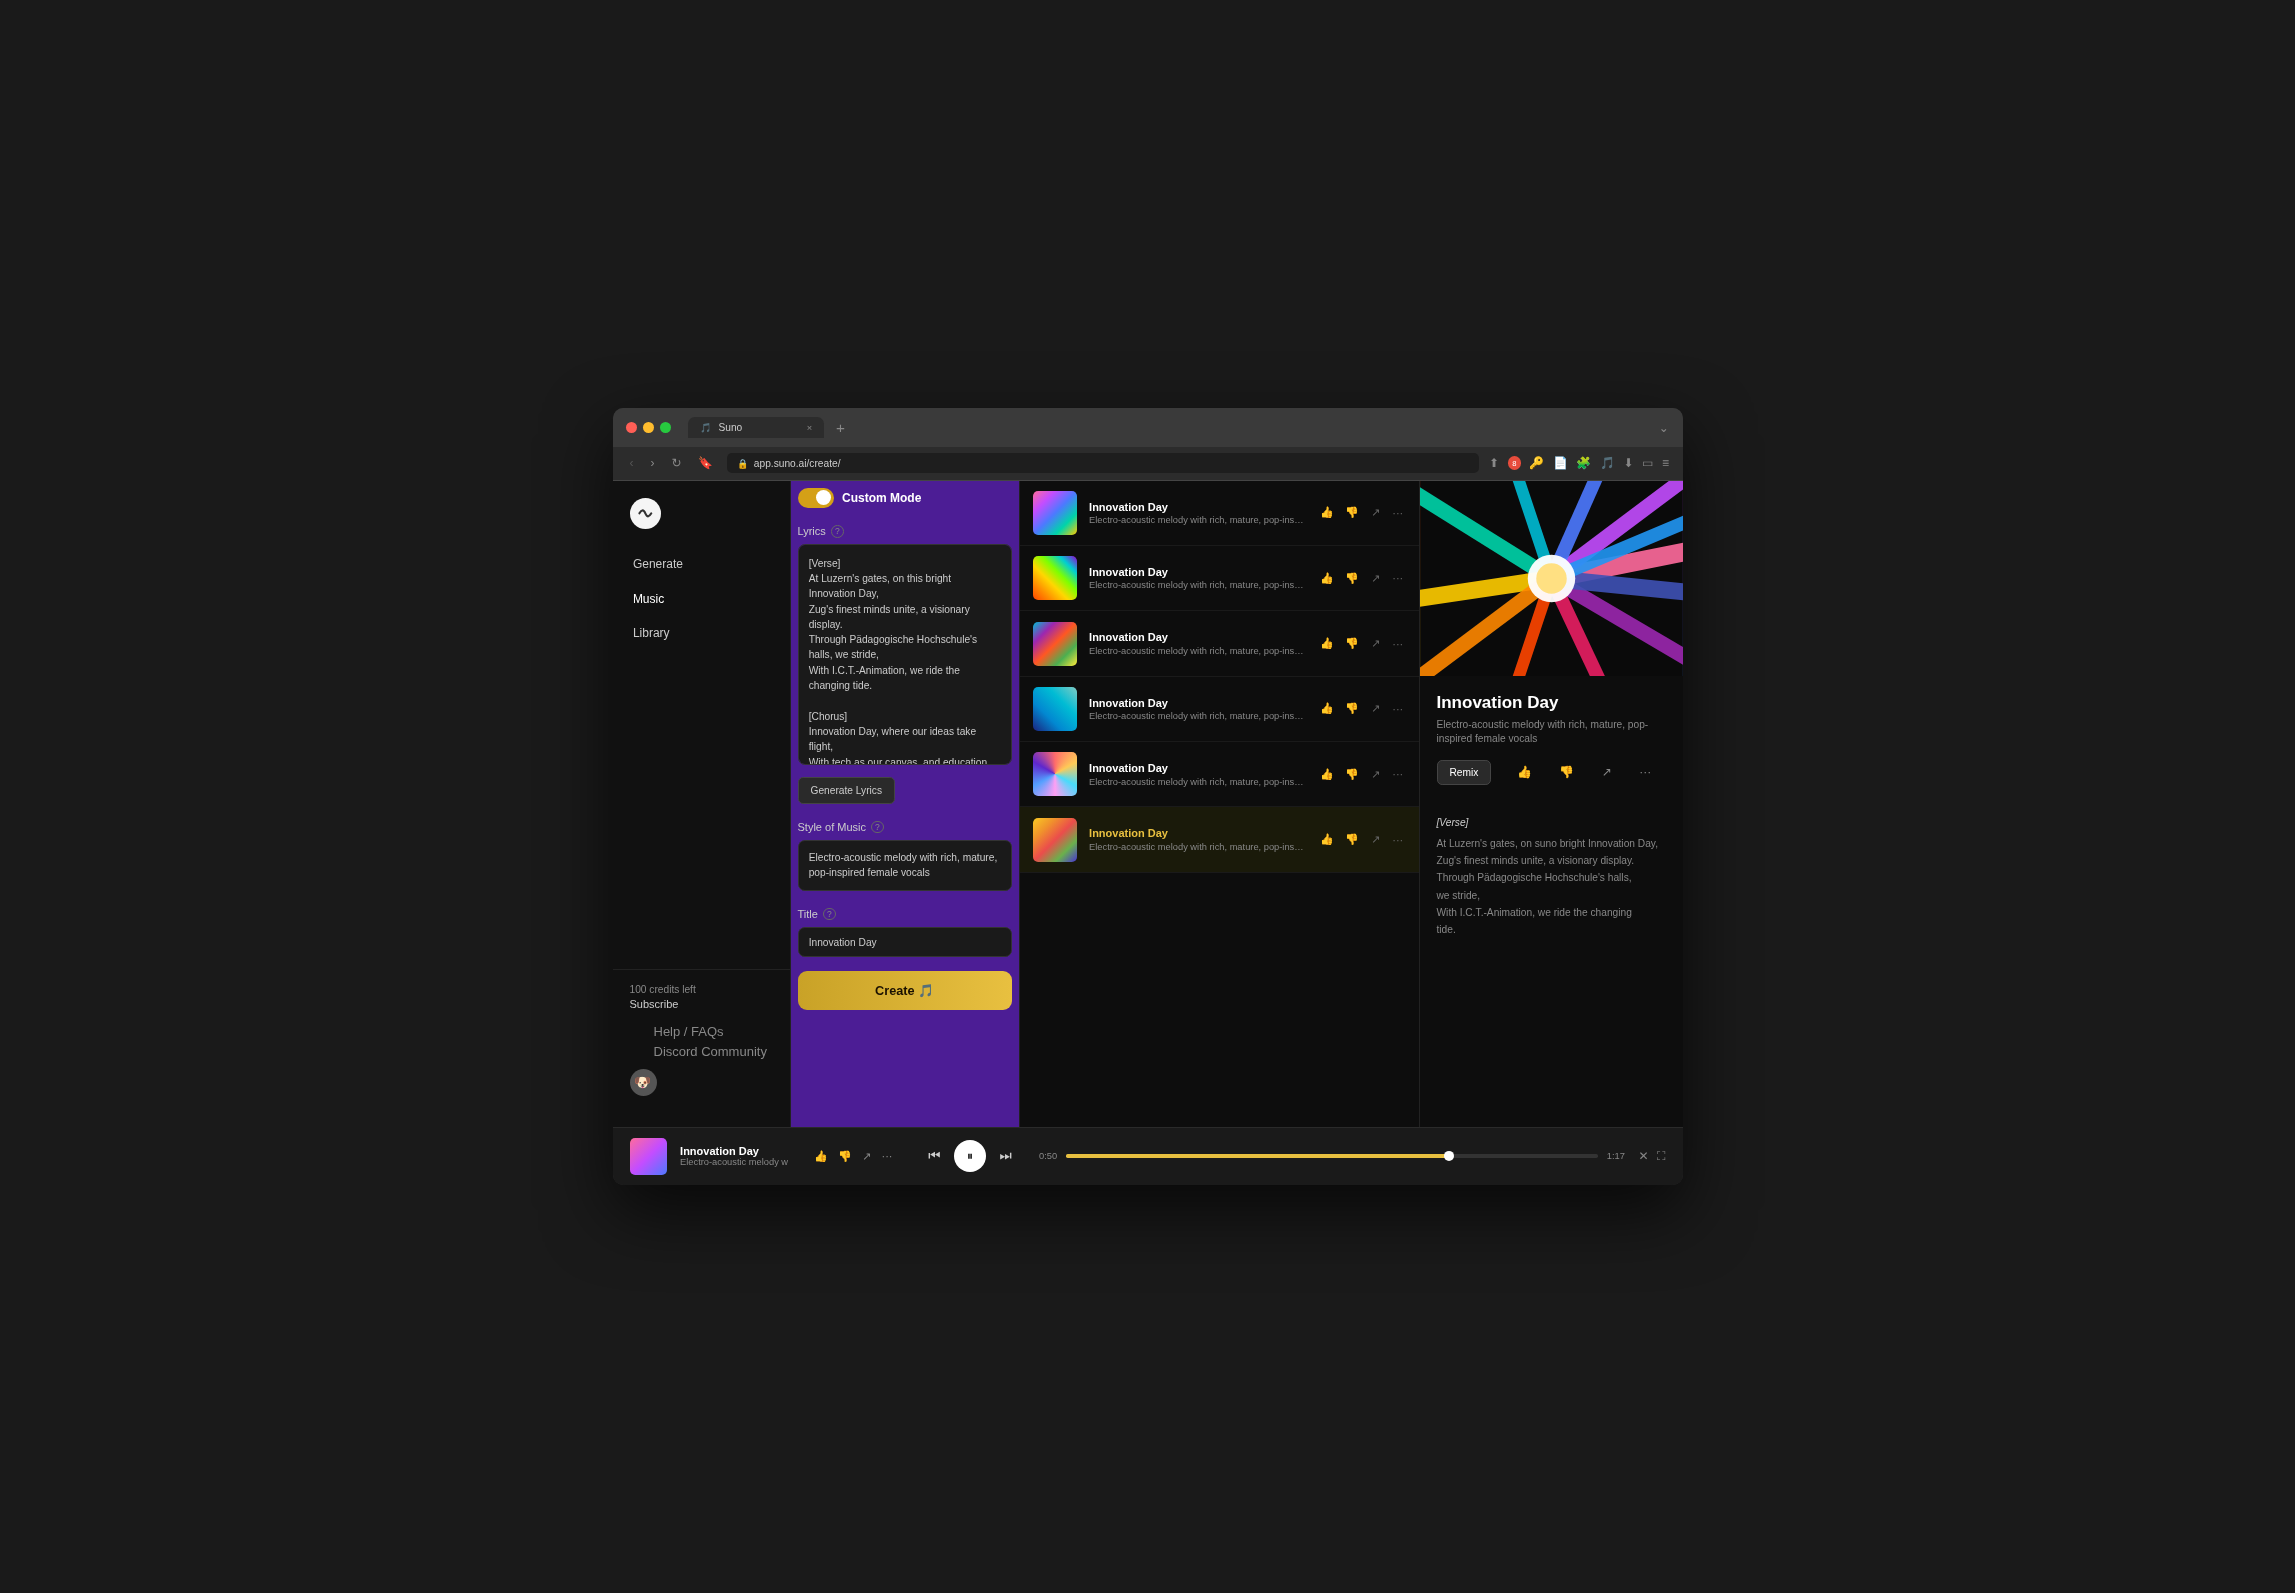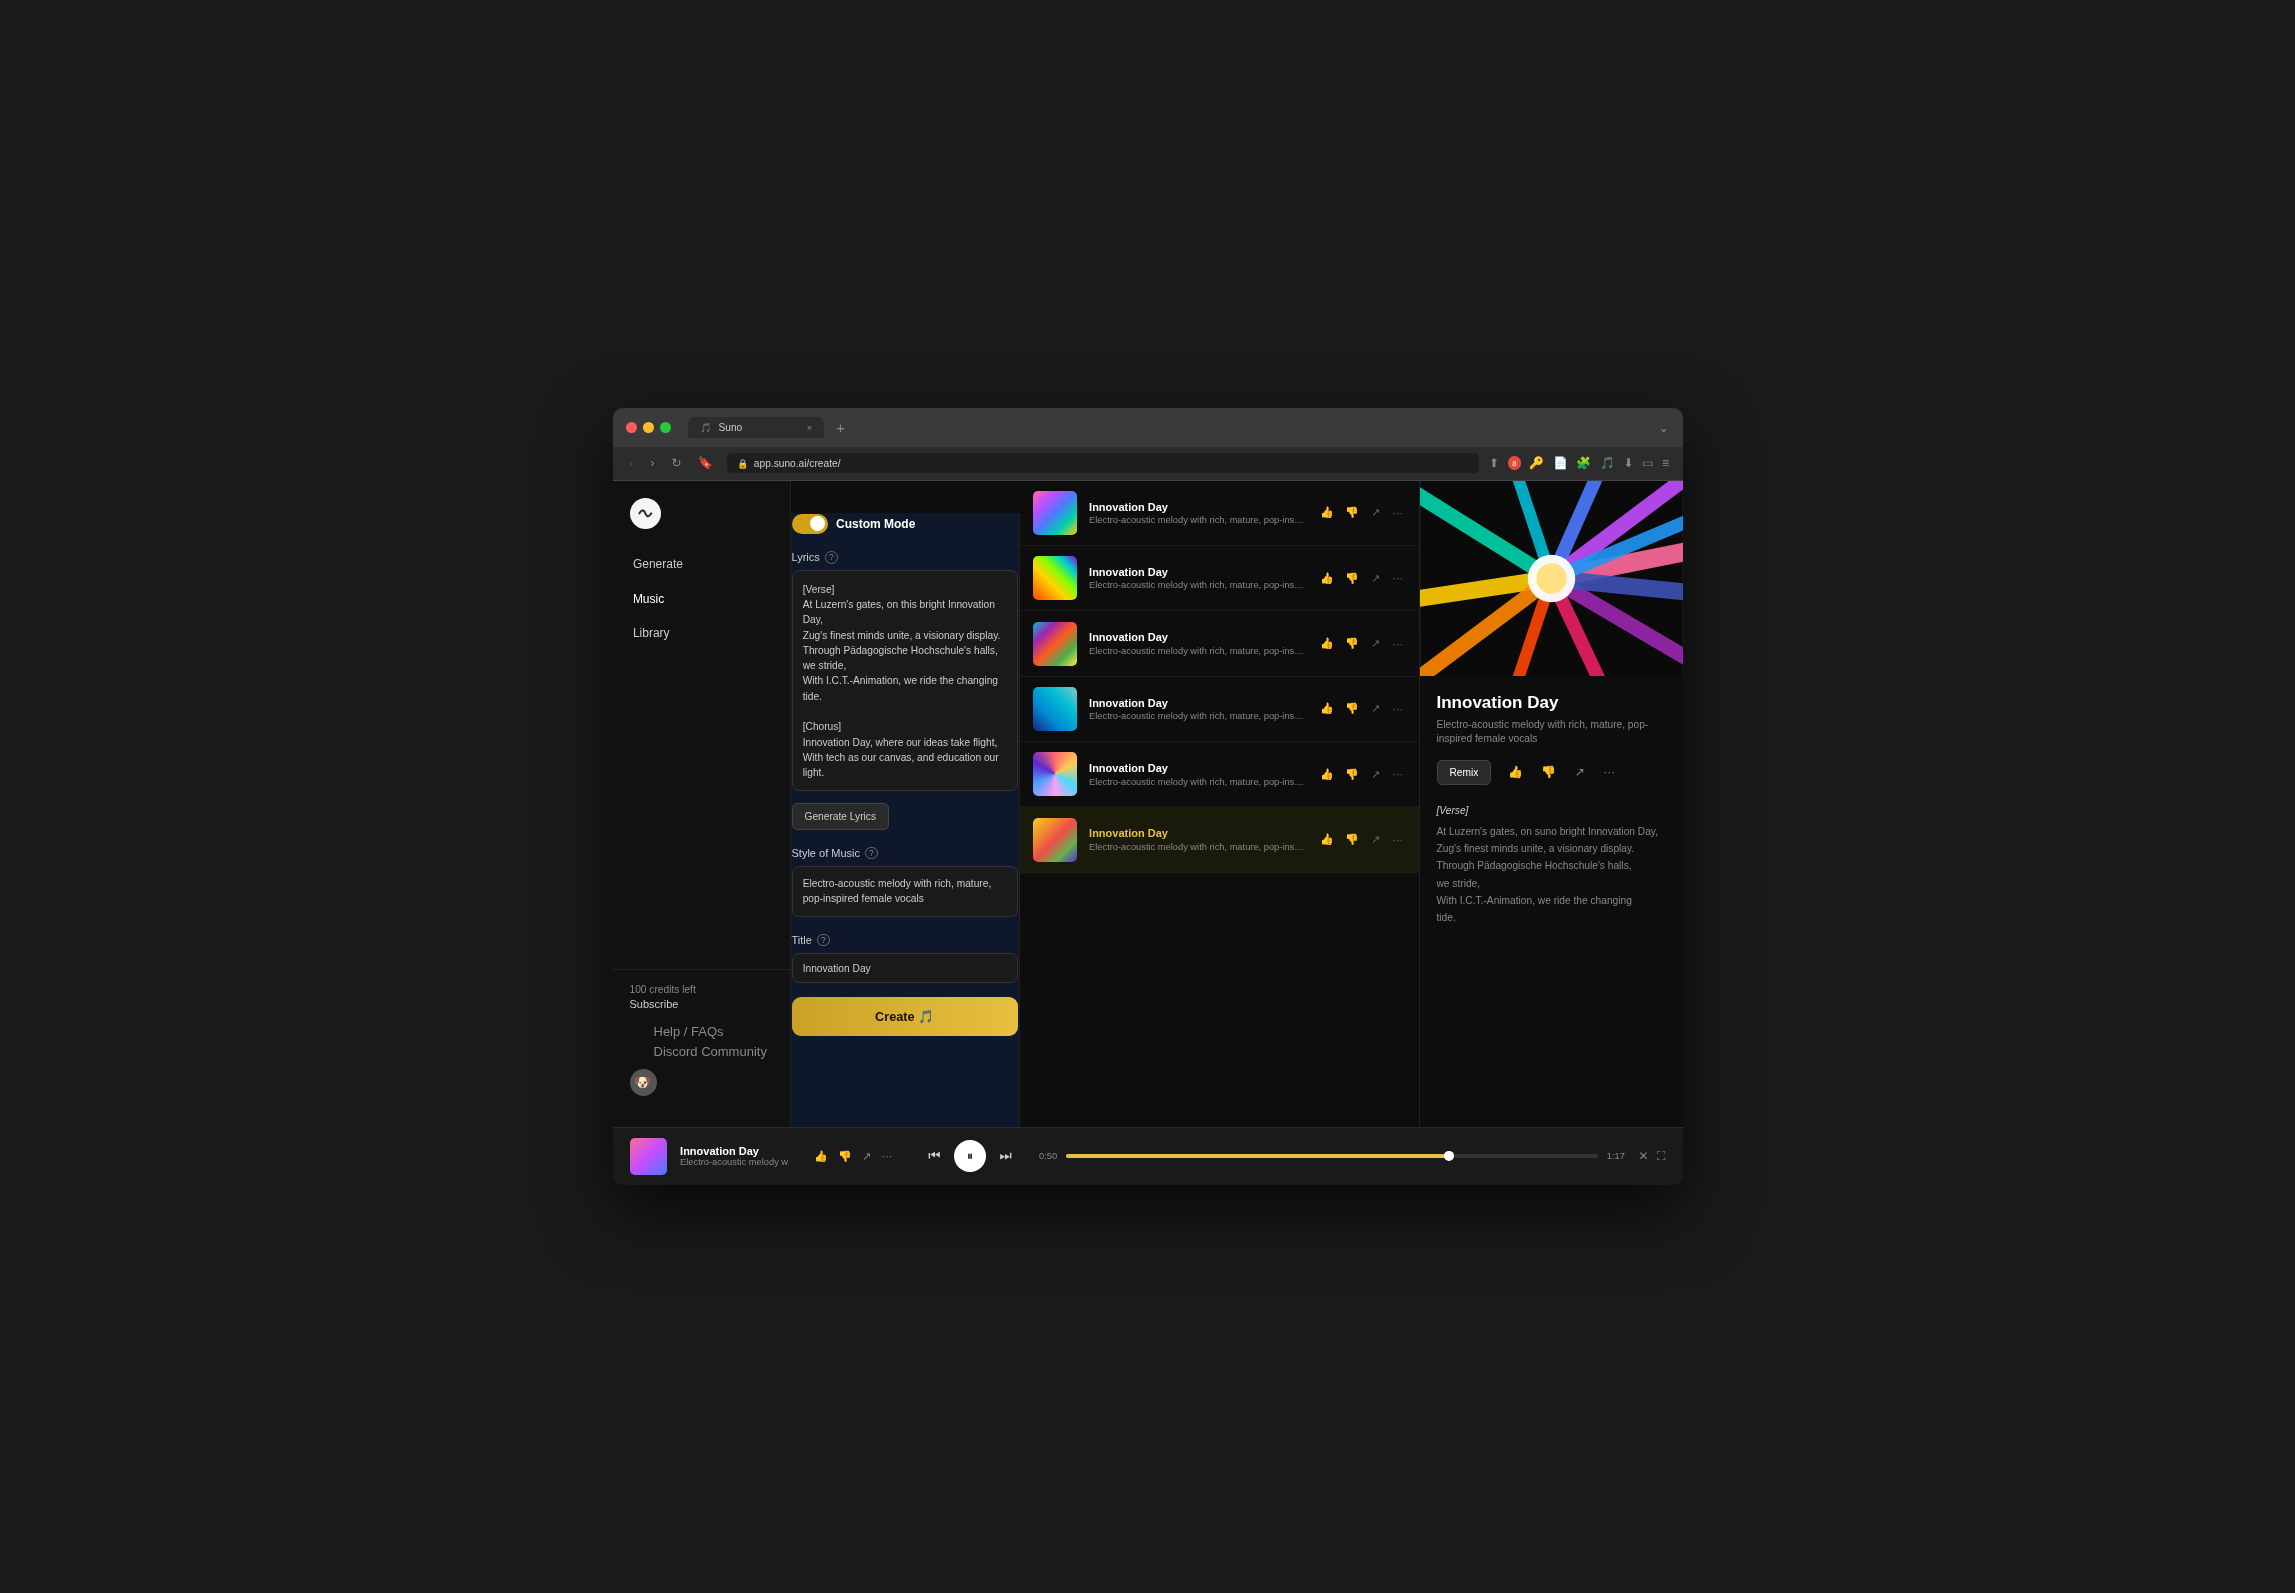--- a/index.html
+++ b/index.html
@@ -229,26 +229,25 @@
       background: #555;
       display: flex;
       align-items: center;
       justify-content: center;
       font-size: 13.6px;
     }
 
     
     .create-panel {
       width: 229px;
-      background: #0f172a;
-      padding: 1px;
+      background: #4c1d95;
+      padding: 7px;
       overflow-y: auto;
       flex-shrink: 0;
       border-right: 0.8px solid #222;
-      margin-top: 32px;
     }
 
     .custom-mode-toggle {
       display: flex;
       align-items: center;
       gap: 8.5px;
       margin-bottom: 17px;
     }
 
     .toggle-switch {
@@ -478,22 +477,22 @@
     .detail-description {
       font-size: 10.2px;
       color: #888;
       line-height: 1.4;
       margin-bottom: 13.6px;
     }
 
     .detail-actions {
       display: flex;
       align-items: center;
-      gap: 15px;
-      margin-bottom: 17px;
+      gap: 24px;
+      margin-bottom: 29px;
     }
 
     .remix-btn {
       background: #2a2a2a;
       border: 0.8px solid #444;
       border-radius: 5.1px;
       padding: 6px 12px;
       color: #fff;
       font-size: 10.2px;
       cursor: pointer;

